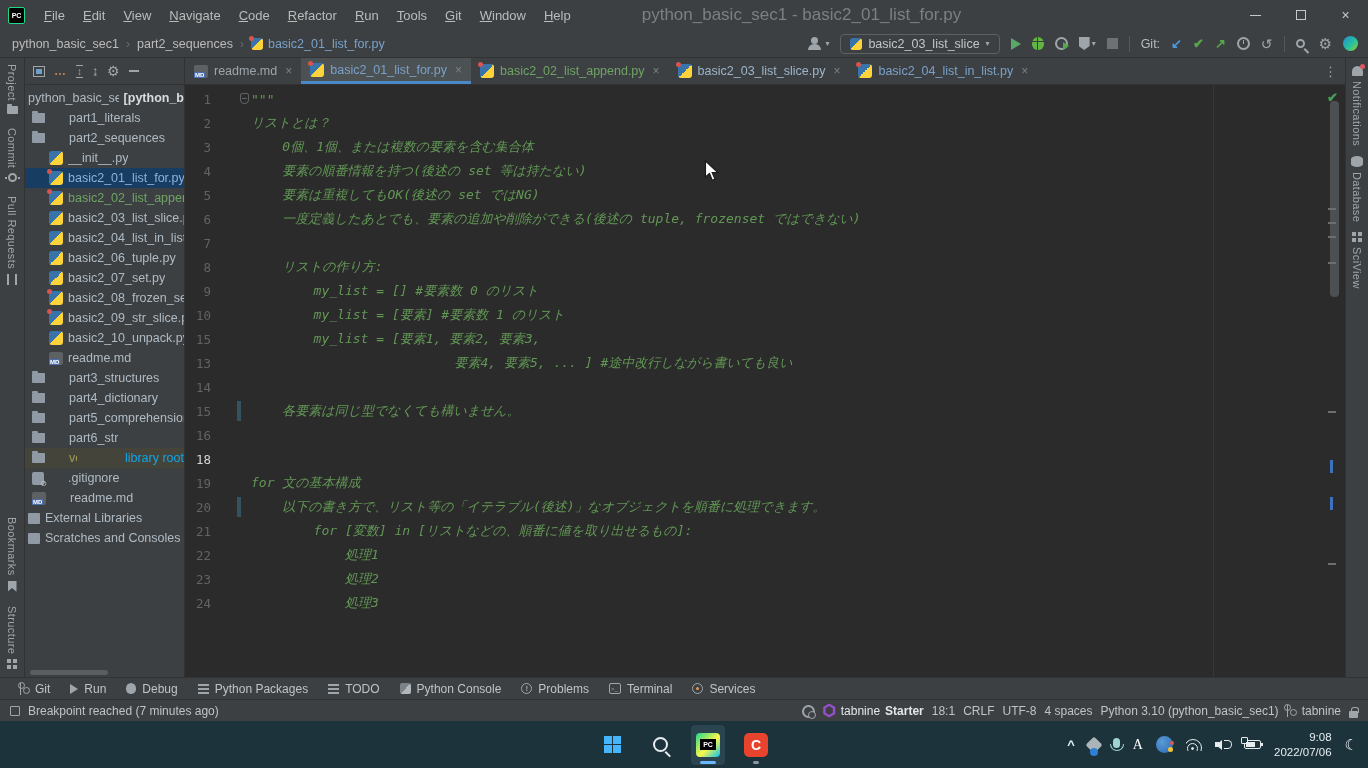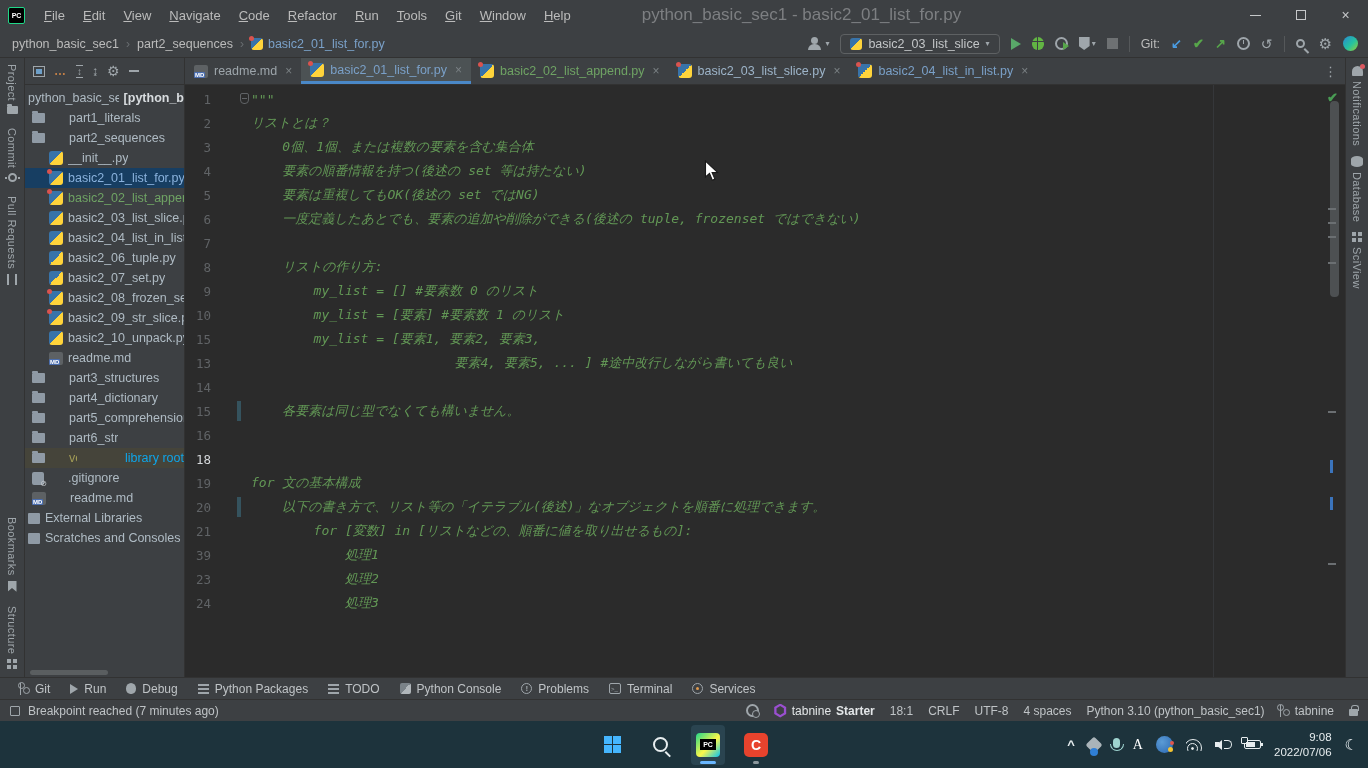--- a/index.html
+++ b/index.html
@@ -145,21 +145,21 @@
   .bi-py { width:11px; height:11px; border-radius:2px; background:linear-gradient(135deg,#7a8288 0 50%,#b0b6ba 50% 100%); }
   .bi-prob { width:11px; height:11px; border:1.5px solid #9fa6ab; border-radius:50%; font-size:8px; color:#9fa6ab; display:flex; align-items:center; justify-content:center; font-weight:bold; }
   .bi-term { width:12px; height:11px; border:1.5px solid #9fa6ab; border-radius:2px; font-size:6px; color:#9fa6ab; display:flex; align-items:center; padding-left:1px; }
   .bi-serv { width:11px; height:11px; border:1.5px solid #9fa6ab; border-radius:50%; position:relative; }
   .bi-serv::after { content:""; position:absolute; left:2.5px; top:2.5px; width:3px; height:3px; background:#e09a4e; border-radius:50%; }
 
   
   .statusbar { height:22px; display:flex; align-items:center; padding:0 10px; border-top:1px solid #323232; font-size:12px; color:#bfc3c6; }
   .sb-left { display:flex; align-items:center; gap:8px; }
   .sb-ic { width:10px; height:10px; border:1.5px solid #9fa6ab; border-radius:1px; }
-  .sb-right { margin-left:auto; display:flex; align-items:center; gap:15px; }
+  .sb-right { margin-left:auto; display:flex; align-items:flex-end; gap:8px; }
   .hex { width:13px; height:14px; clip-path:polygon(50% 0,96% 25%,96% 75%,50% 100%,4% 75%,4% 25%); background:#9a4fd0; display:flex; align-items:center; justify-content:center; }
   .hex::after { content:""; width:8px; height:9px; clip-path:polygon(50% 0,96% 25%,96% 75%,50% 100%,4% 75%,4% 25%); background:#3d4043; }
   .tabnine { display:flex; align-items:center; gap:5px; color:#e3e6e8; }
   .tabnine .plan { font-weight:bold; }
   .sb-gear { position:relative; width:13px; height:13px; border-radius:50%; border:2px solid #9fa6ab; }
   .sb-gear::after { content:""; position:absolute; right:-3px; bottom:-3px; width:6px; height:6px; border-radius:50%; background:#3d4043; border:1.5px solid #9fa6ab; }
   .lock { width:9px; height:7px; background:#9fa6ab; border-radius:1px; position:relative; margin-top:4px; }
   .lock::before { content:""; position:absolute; top:-4px; left:1.5px; width:6px; height:5px; border:1.5px solid #9fa6ab; border-bottom:none; border-radius:3px 3px 0 0; }
 
   
@@ -521,21 +521,21 @@
           <div class="cl">
               <span class="ln">20</span>
               <i class="chbar"></i>
               <span class="ct">    以下の書き方で、リスト等の「イテラブル(後述)」なオブジェクトを順番に処理できます。</span>
             </div>
           <div class="cl">
               <span class="ln">21</span>
               <span class="ct">        for [変数] in [リストなどの、順番に値を取り出せるもの]:</span>
             </div>
           <div class="cl">
-              <span class="ln">39</span>
+              <span class="ln">22</span>
               <span class="ct">            処理1</span>
             </div>
           <div class="cl">
               <span class="ln">23</span>
               <span class="ct">            処理2</span>
             </div>
           <div class="cl">
               <span class="ln">24</span>
               <span class="ct">            処理3</span>
             </div>

